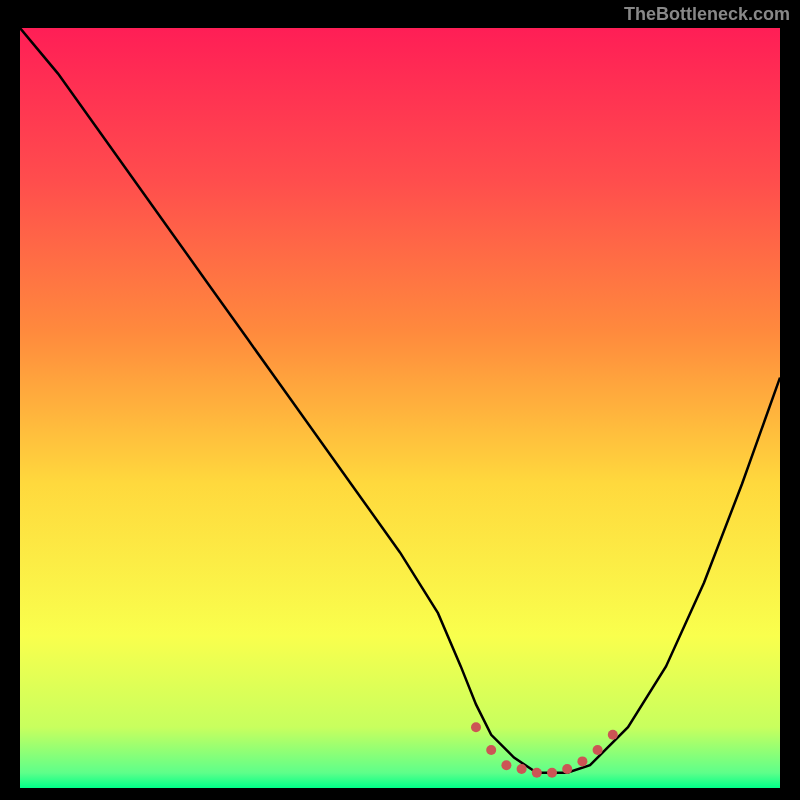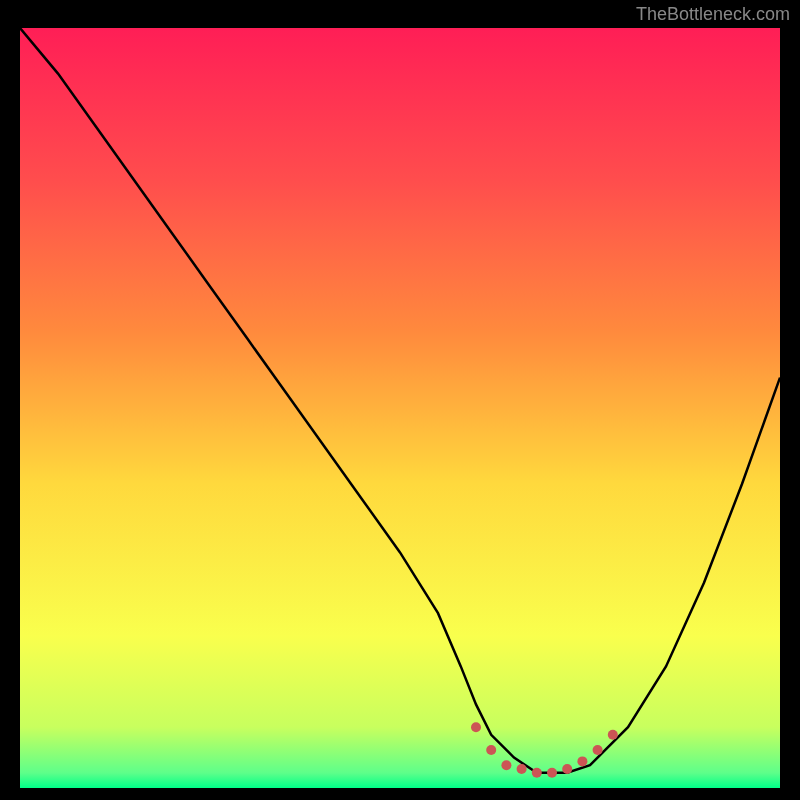--- a/index.html
+++ b/index.html
@@ -13,21 +13,21 @@
       background: #000;
       position: relative;
       font-family: Arial, sans-serif;
     }
     .watermark {
       position: absolute;
       top: 4px;
       right: 10px;
       color: #888;
       font-size: 18px;
-      font-weight: 400;
+      font-weight: 700;
       z-index: 10;
     }
     .chart-container {
       position: absolute;
       top: 28px;
       left: 20px;
       width: 760px;
       height: 760px;
       background: #000;
     }

